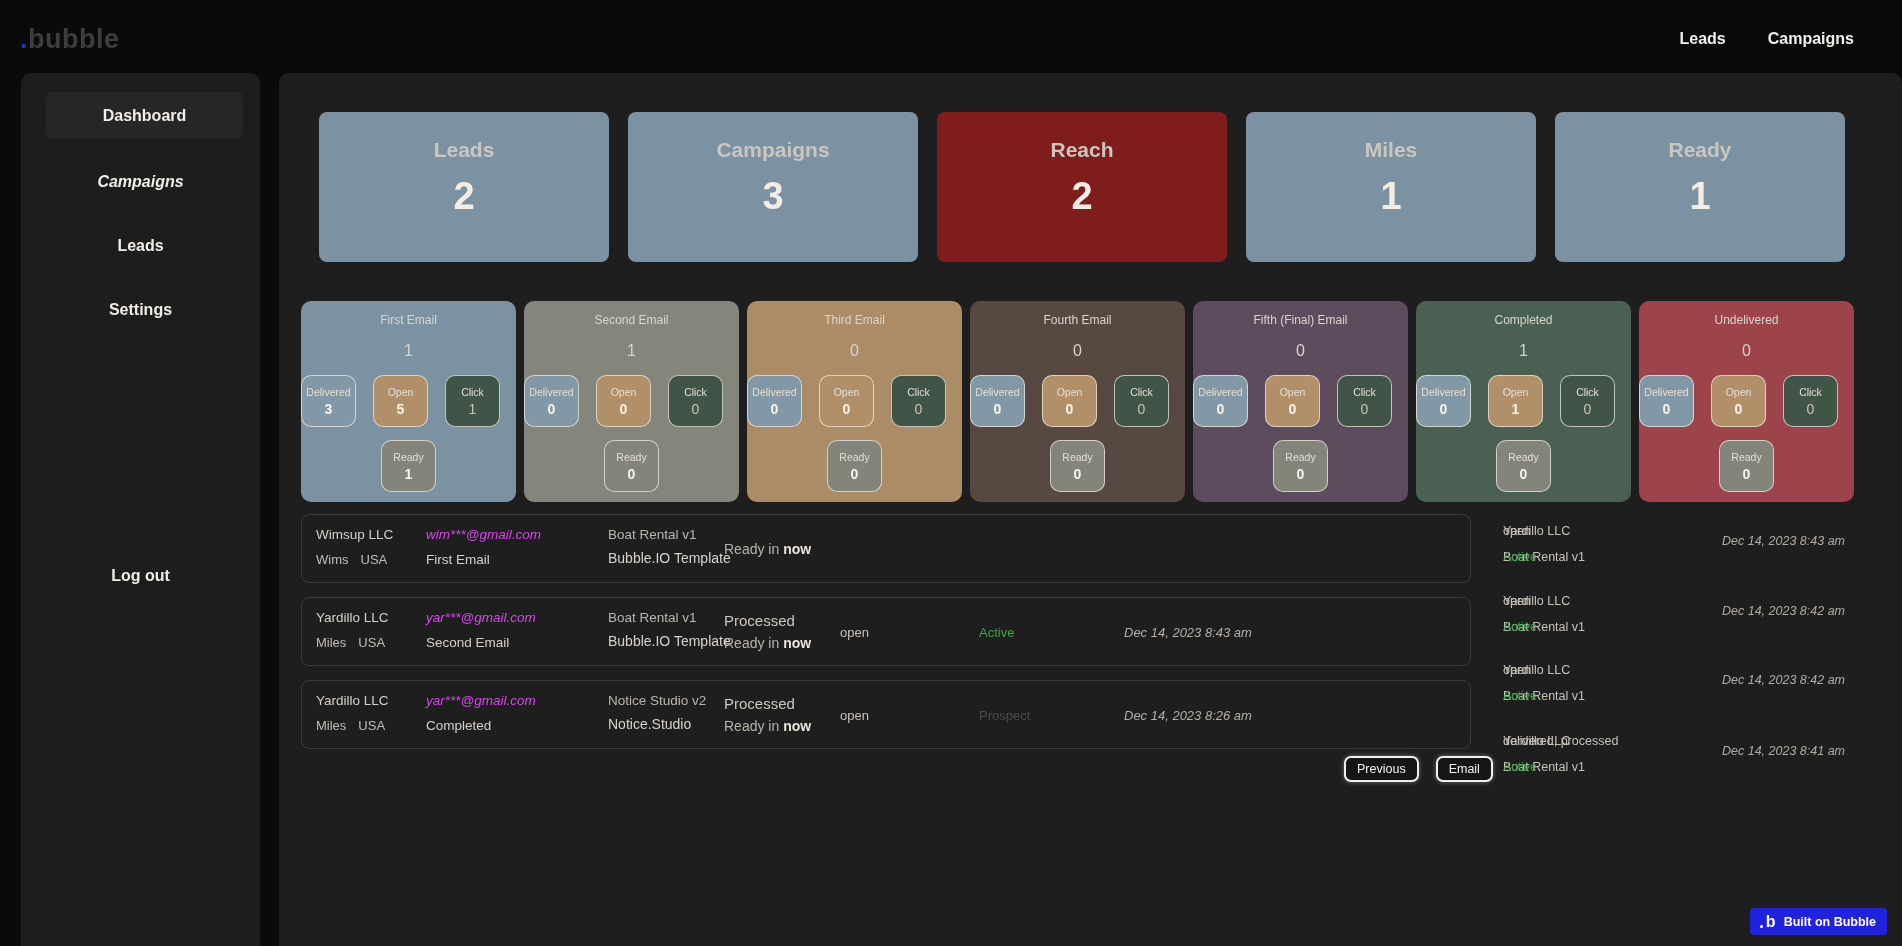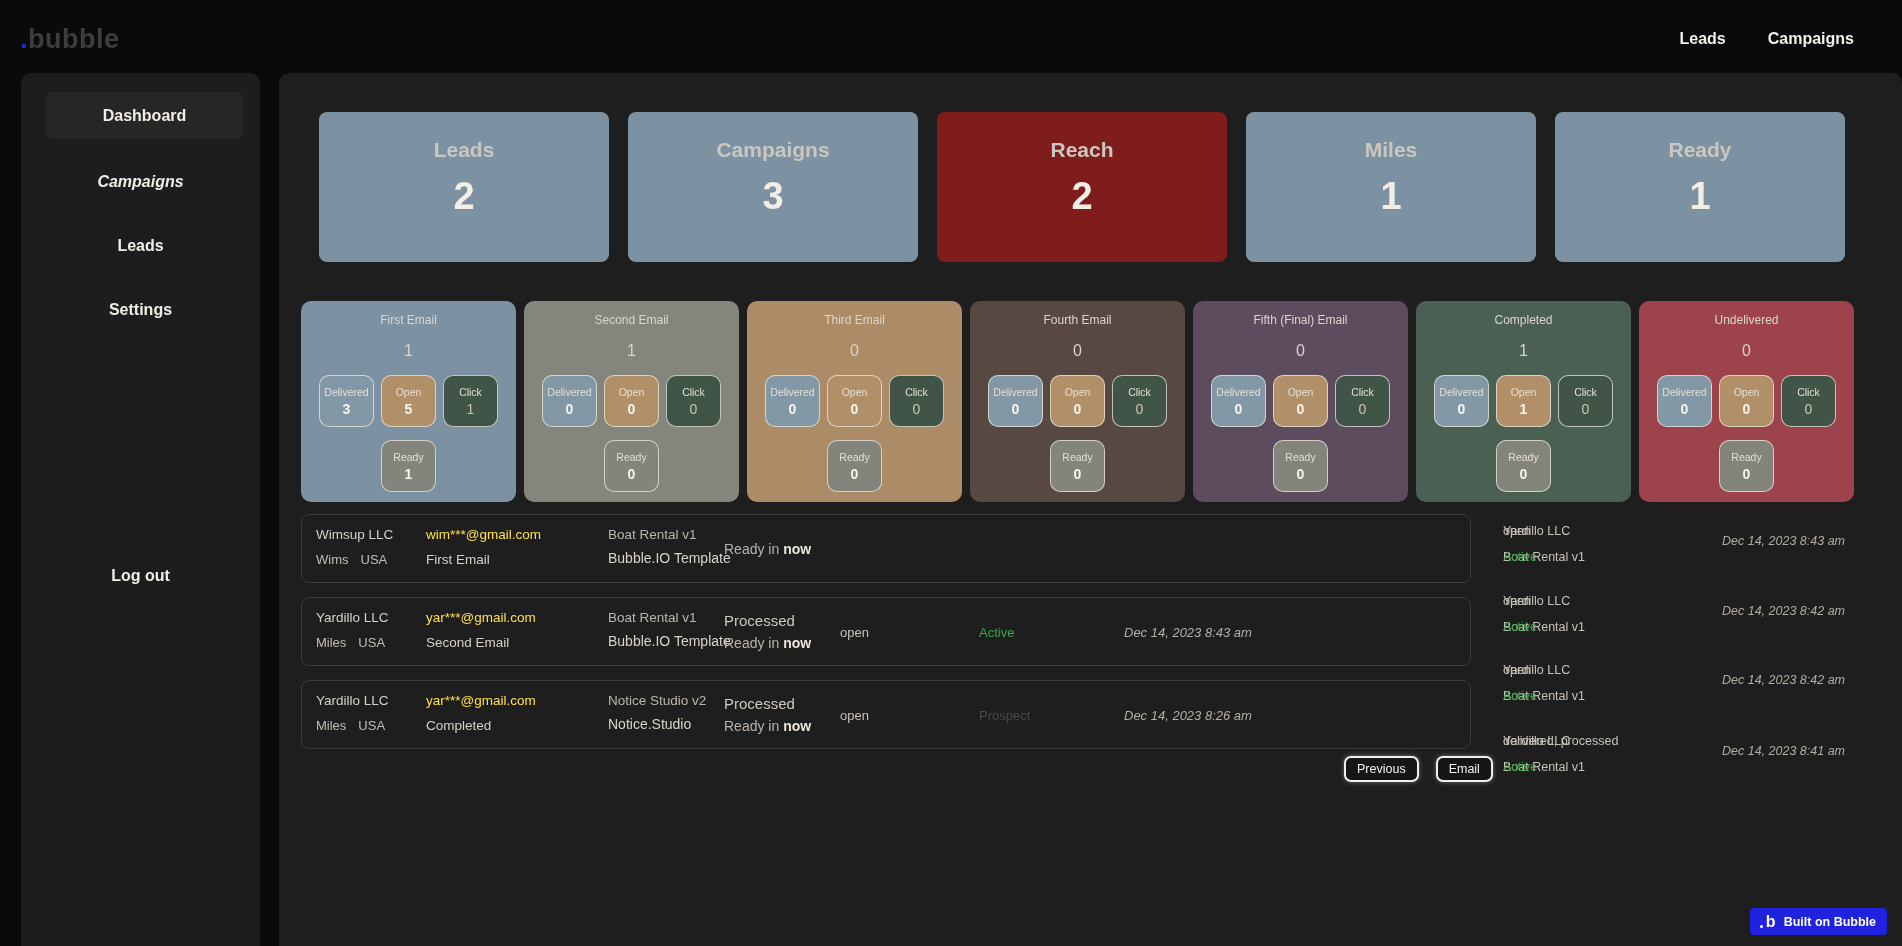--- a/index.html
+++ b/index.html
@@ -27,38 +27,38 @@
   .stats{position:absolute;left:40px;top:39px;display:flex;gap:19px}
   .stat-card{width:290px;height:150px;border-radius:8px;text-align:center}
   .stat-label{margin-top:26px;font-size:21px;font-weight:700;color:#cac7c0}
   .stat-value{margin-top:13px;font-size:38px;font-weight:700;color:#f2eee6}
 
   
   .stages{position:absolute;left:22px;top:228px;display:flex;gap:8px}
   .stage-card{width:215px;height:201px;border-radius:10px;text-align:center}
   .stage-title{padding-top:12px;font-size:12px;color:#dad6cc}
   .stage-count{margin-top:15px;font-size:16px;color:#d9d4ca}
-  .chips{margin-top:15px;display:flex;justify-content:center;gap:7px}
+  .chips{margin-top:15px;display:flex;gap:17px}
   .chip{width:53px;height:50px;border:1px solid rgba(238,233,223,.75);border-radius:10px;
     display:flex;flex-direction:column;align-items:center;justify-content:center;gap:3px}
   .chip .lbl{font-size:10.5px;color:#e4dfd3}
   .chip .num{font-size:14px;font-weight:700;color:#f8f4ea}
   .chip.click .num{font-weight:400;color:#cdc4b0}
   .chip.ready{margin:13px auto 0}
 
   
   .rows{position:absolute;left:22px;top:441px;width:1170px}
   .row-card{position:relative;height:67px;border:1px solid #3c3b39;border-radius:8px;margin-bottom:14px;cursor:pointer}
   .rc-col{position:absolute;top:0;height:100%}
   .l1{position:absolute;top:12px;font-size:13.5px;color:#d5d1c8;white-space:nowrap}
   .l2{position:absolute;top:37px;font-size:13px;color:#c2beb5;white-space:nowrap}
   .c-name{left:14px}
   .c-name .country{margin-left:12px}
   .c-email{left:124px}
-  .c-email .l1{color:#fde047}
+  .c-email .l1{font-style:italic;color:#d946ef}
   .c-email .l2{font-size:13.5px;color:#d5d1c8}
   .c-camp{left:306px}
   .c-camp .l1{color:#bab6ad}
   .c-camp .l2{font-size:14px;color:#d8d4cb;top:35px}
   .c-status{left:422px;top:0;height:100%;display:flex;flex-direction:column;justify-content:center;gap:6px;position:absolute}
   .r-proc{font-size:15px;color:#cdc9c0}
   .r-ready{font-size:14px;color:#b7b3aa}
   .r-ready .now{font-weight:700;color:#e9e5db}
   .c-open{left:538px;position:absolute;top:50%;transform:translateY(-50%);font-size:13px;color:#c6c2b9}
   .c-status2{left:677px;position:absolute;top:50%;transform:translateY(-50%);font-size:13px;font-weight:400}

